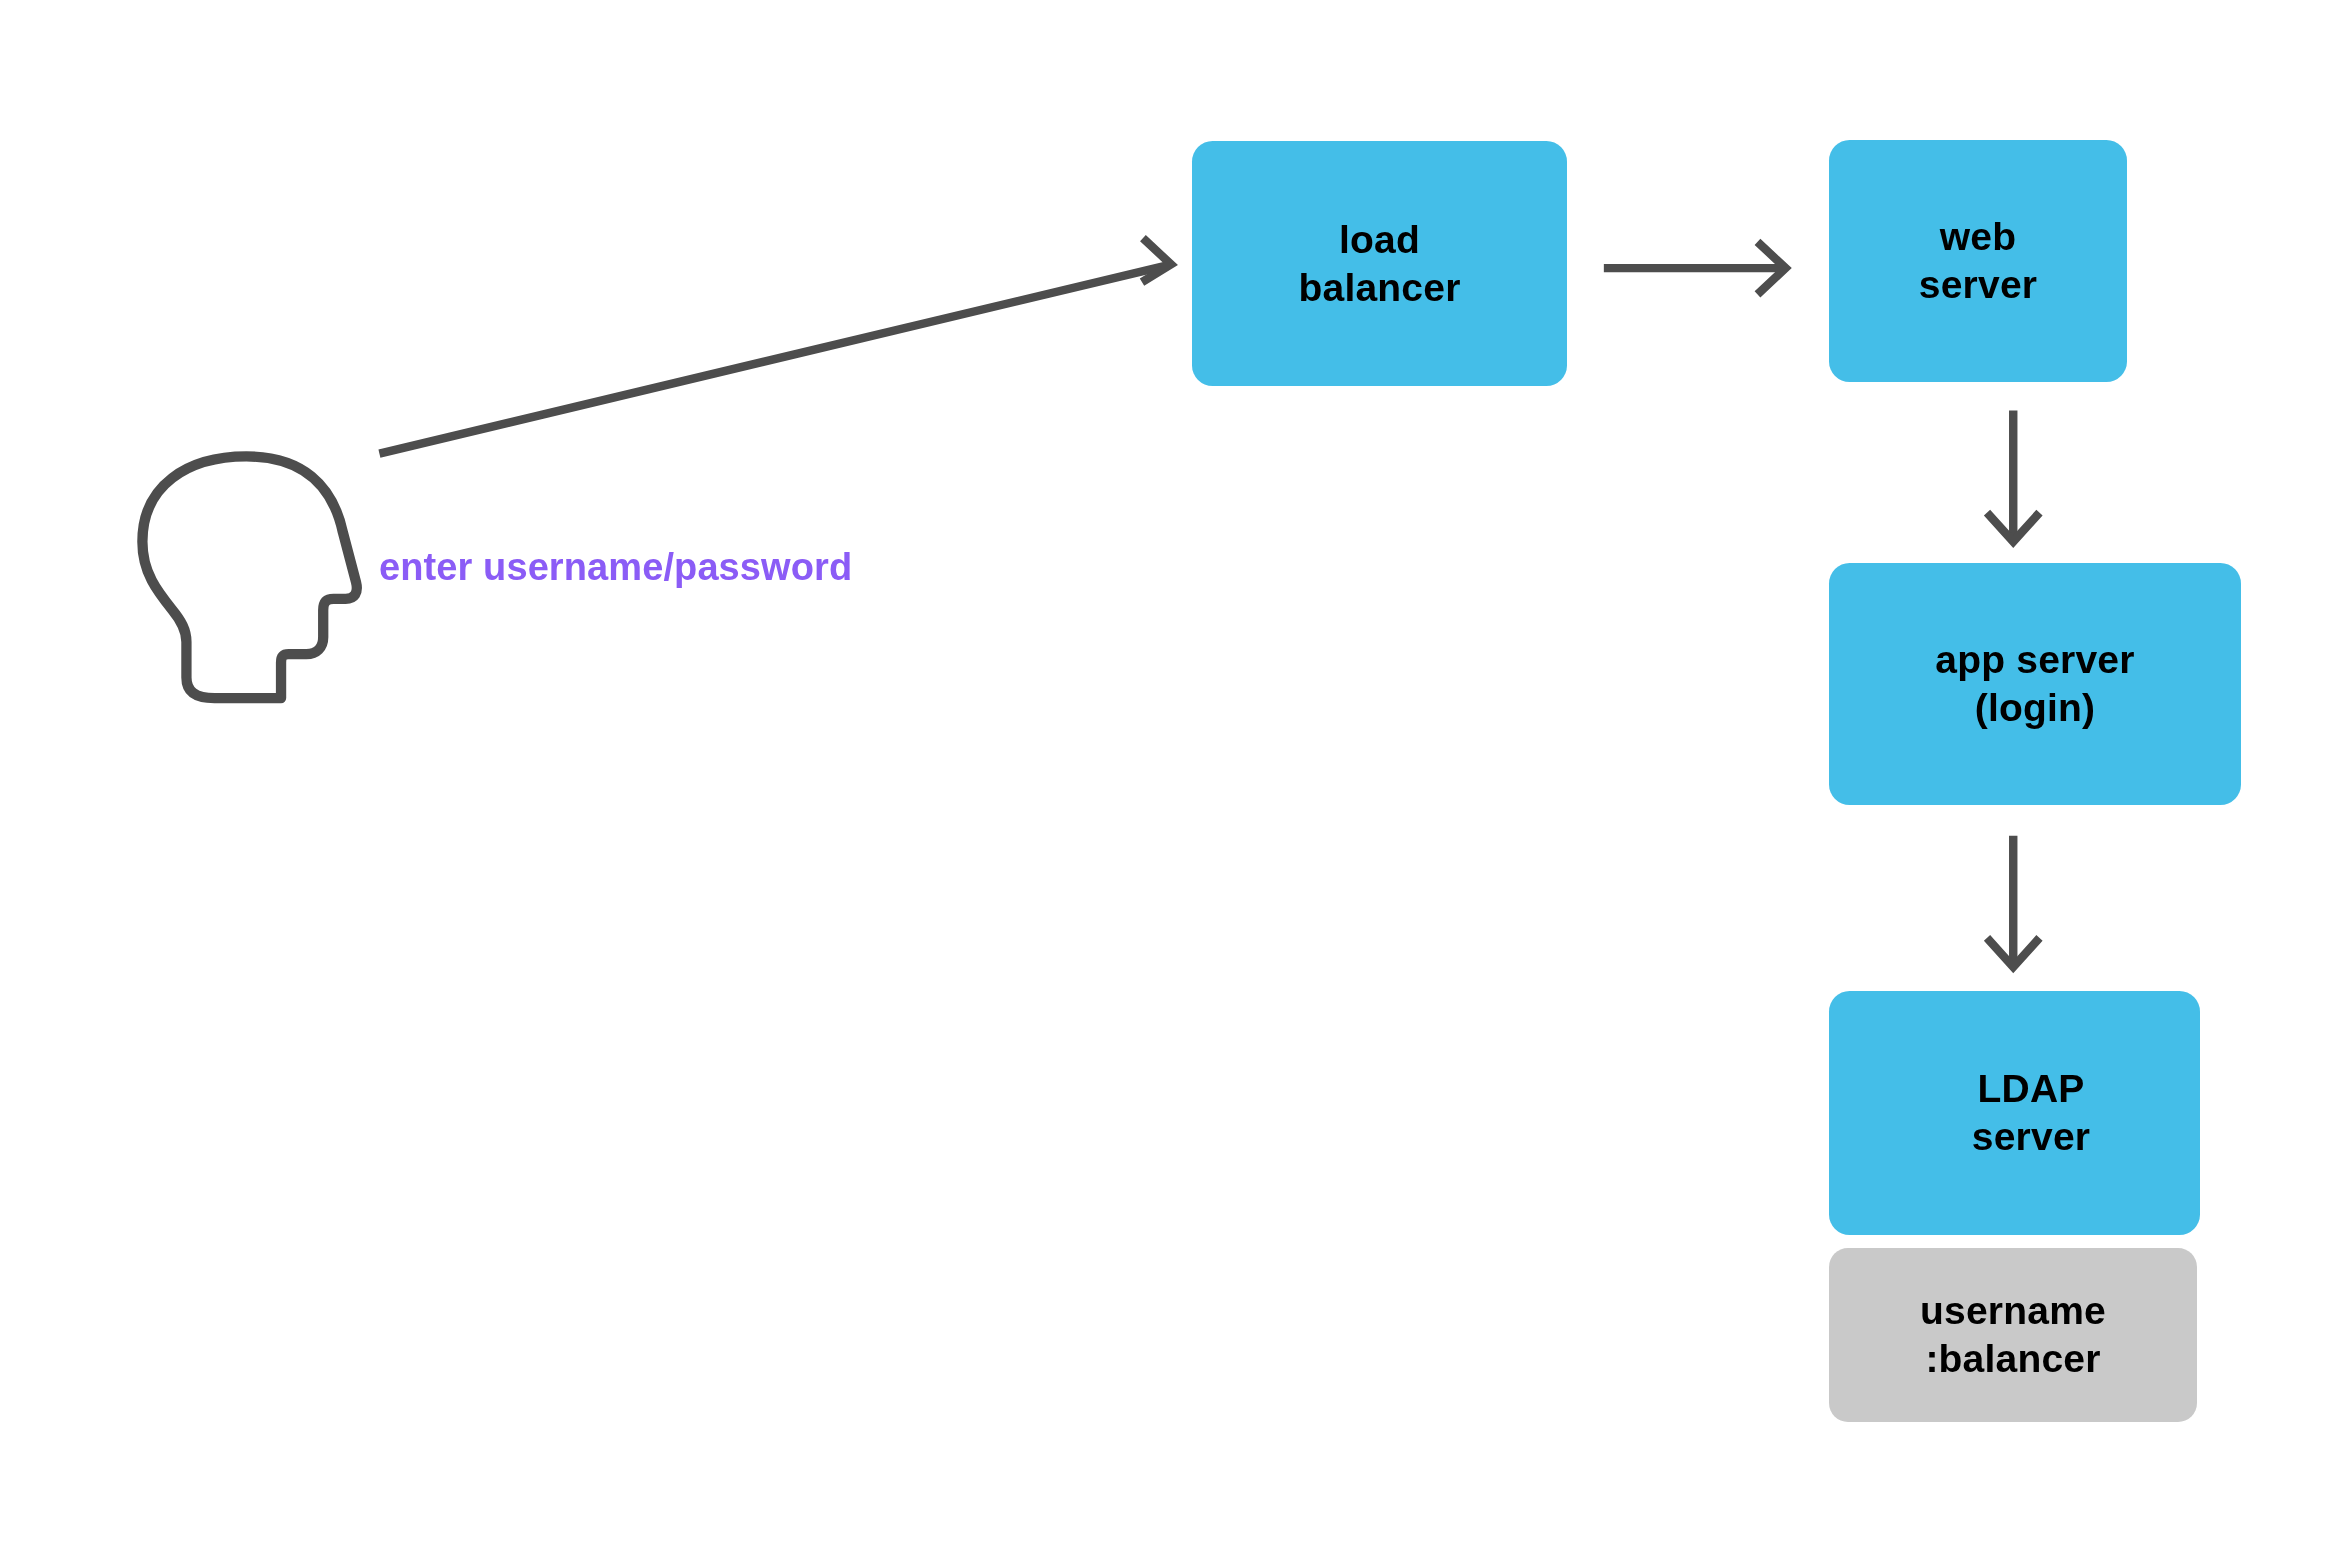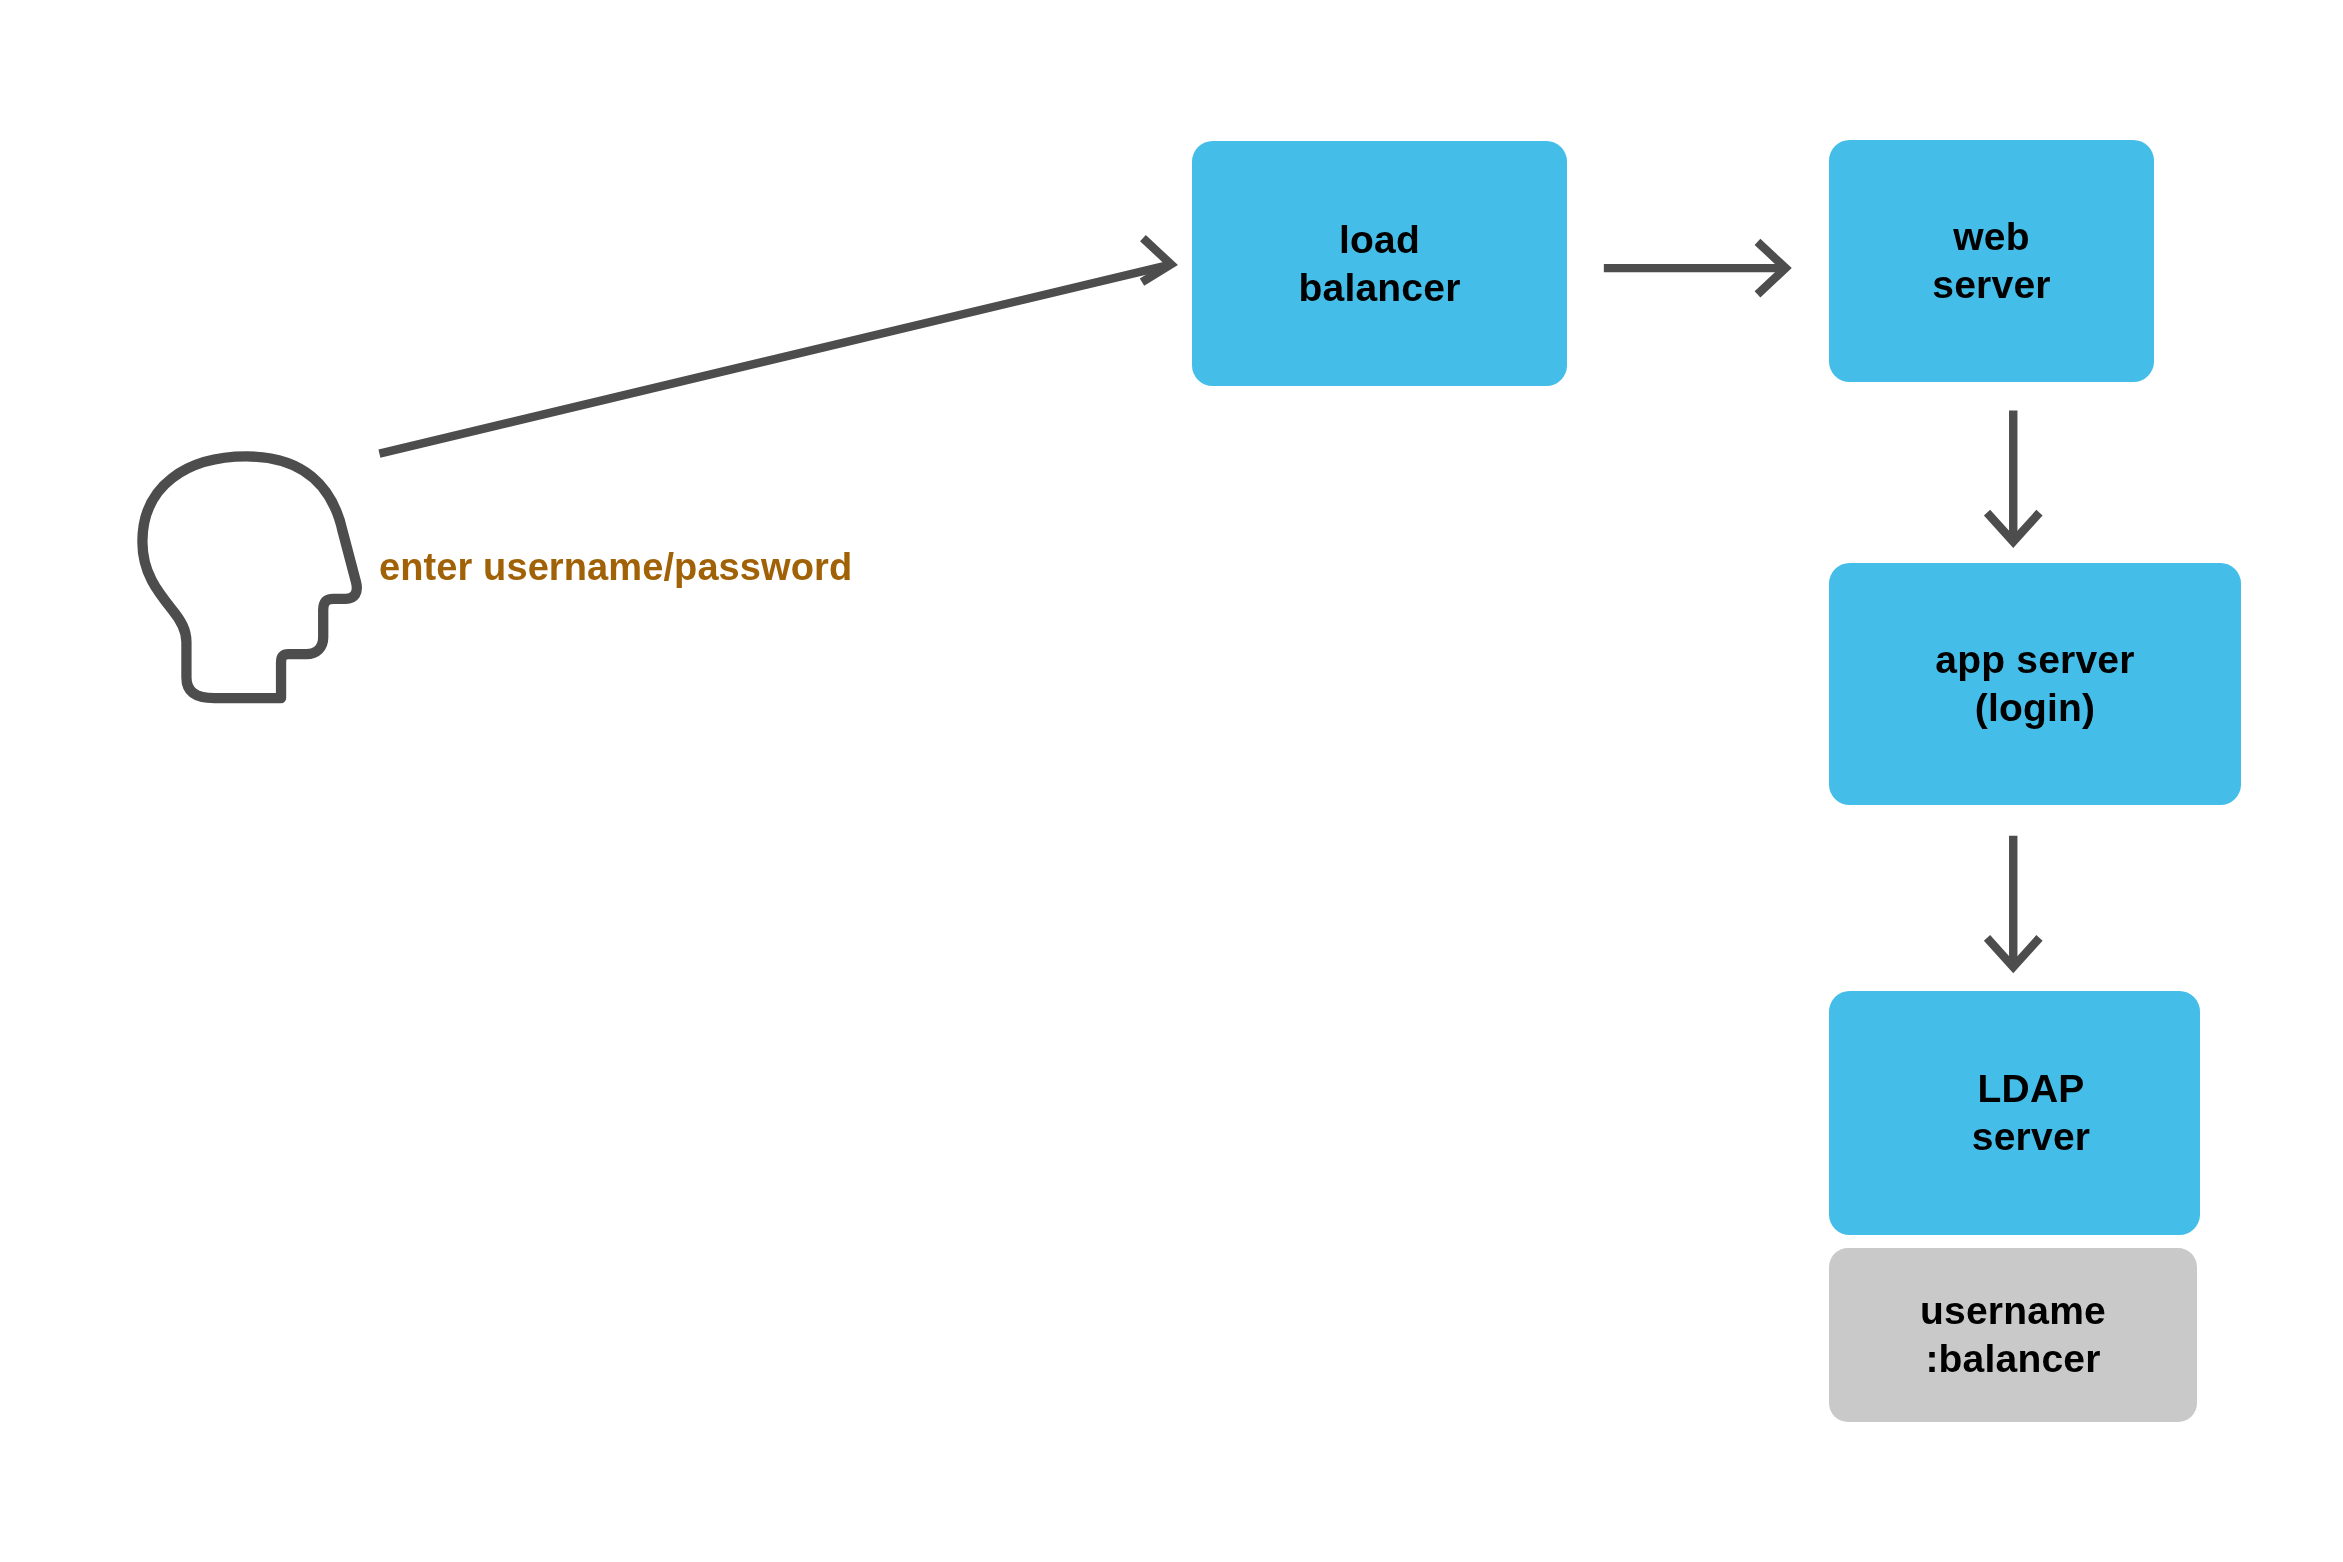--- a/index.html
+++ b/index.html
@@ -61,21 +61,21 @@
   .head-outline {
     stroke: #4d4d4d;
     stroke-width: 11;
     fill: none;
     stroke-linejoin: round;
     stroke-linecap: round;
   }
 
   .edge-label {
     position: absolute;
-    color: #a16207;
+    color: #8b5cf6;
     font-weight: bold;
     font-size: 38px;
     letter-spacing: 0.1px;
     white-space: nowrap;
   }
 </style>
 </head>
 <body>
 
 <div id="canvas">
@@ -213,21 +213,21 @@
       <polyline class="edge-head" points="2121,1001 2149,1032 2177,1001"></polyline>
     </g>
 
   </svg>
 
   <div class="edge-label" style="left:379px; top:546px;">enter username/password</div>
 
   <div class="node node-blue" style="left:1192px; top:141px; width:375px; height:245px;">load
 balancer</div>
 
-  <div class="node node-blue" style="left:1829px; top:140px; width:325px; height:242px;">web
+  <div class="node node-blue" style="left:1829px; top:140px; width:298px; height:242px;">web
 server</div>
 
   <div class="node node-blue" style="left:1829px; top:563px; width:412px; height:242px;">app server
 (login)</div>
 
   <div class="node node-blue" style="left:1829px; top:991px; width:371px; height:244px;padding-left:33px;">LDAP
 server</div>
 
   <div class="node node-gray" style="left:1829px; top:1248px; width:368px; height:174px; border-radius:19px;">username
 :balancer</div>

